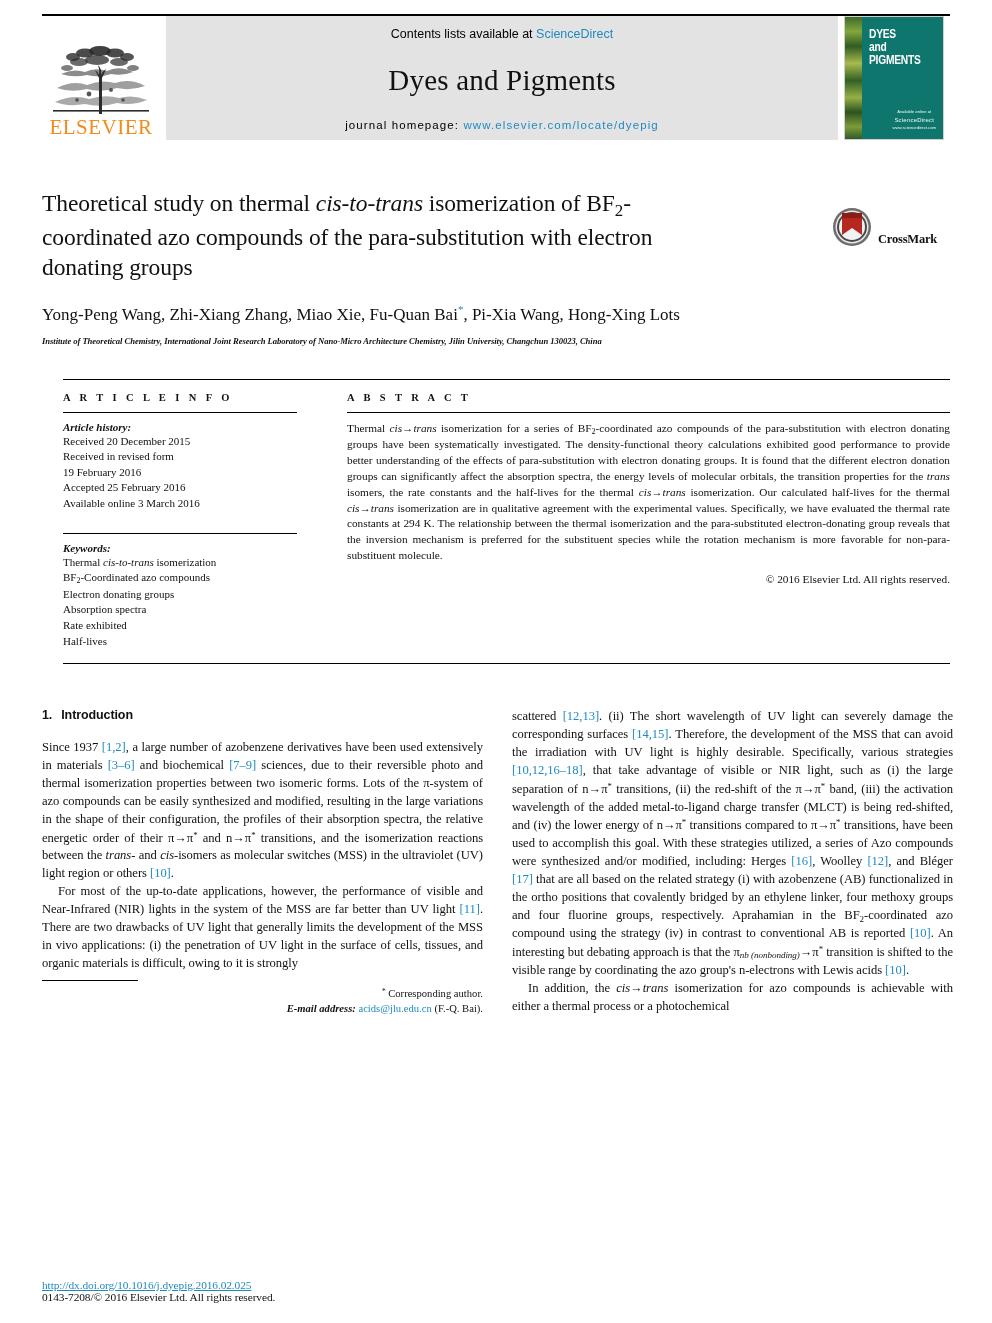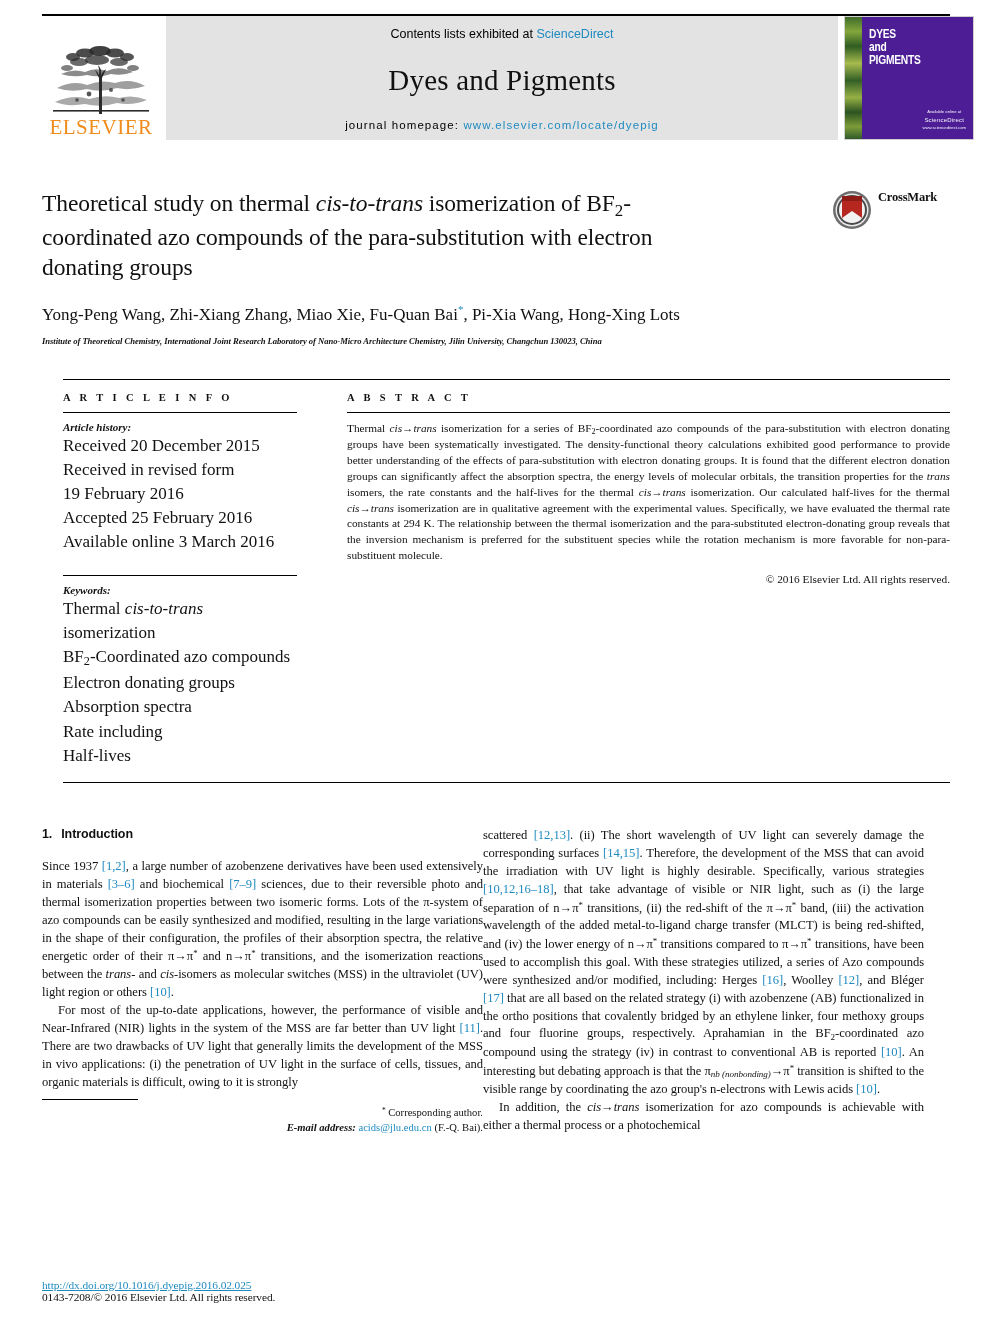--- a/index.html
+++ b/index.html
@@ -93,25 +93,25 @@
     letter-spacing: 1.1px;
     color: #000;
   }
   .homepage-line .url { color: #1f8ac0; }
   .cover-block {
     width: 106px;
     flex: 0 0 106px;
     position: relative;
   }
   .cover-img {
-    width: 130px;
+    width: 100px;
     height: 124px;
     position: relative;
     overflow: hidden;
-    background: #4c1d95;
+    background: #0f766e;
     border: 1px solid #cfcfcf;
     box-sizing: border-box;
   }
   .cover-strip {
     position: absolute;
     left: 0; top: 0; bottom: 0;
     width: 17px;
     background:
       linear-gradient(180deg,#3f6d2a 0%, #84a63c 12%, #2f5c22 24%, #a7bb4e 38%,
        #335f26 52%, #96b045 66%, #2c5320 78%, #7d9c38 90%, #30592a 100%);
@@ -157,25 +157,25 @@
     line-height: 1.30;
     font-weight: 400;
     color: #111;
     width: 640px;
     letter-spacing: -0.1px;
   }
   .art-title em { font-style: italic; }
   .crossmark {
     position: absolute;
     right: 0;
-    top: 2px;
+    top: 17px;
     width: 118px;
     height: 42px;
     display: flex;
-    align-items: flex-start;
+    align-items: flex-end;
     gap: 6px;
   }
   .crossmark-label {
     font-family: "Liberation Serif", serif;
     font-weight: bold;
     font-size: 12.5px;
     color: #111;
     letter-spacing: -0.2px;
   }
 
@@ -235,21 +235,21 @@
   .info-sub {
     font-family: "Liberation Serif", serif;
     font-style: italic;
     font-weight: bold;
     font-size: 11px;
     color: #111;
     margin-bottom: 1px;
   }
   .info-line {
     font-family: "Liberation Serif", serif;
-    font-size: 17px;
+    font-size: 11px;
     line-height: 1.42;
     color: #111;
   }
   .kw-gap { height: 21px; }
   .abs-text {
     font-family: "Liberation Serif", serif;
     font-size: 11.3px;
     line-height: 1.40;
     text-align: justify;
     color: #111;
@@ -261,20 +261,21 @@
     font-family: "Liberation Serif", serif;
     font-size: 11.3px;
     margin-top: 9px;
     color: #111;
   }
 
   
   .body-cols {
     margin: 44px 42px 0 42px;
     display: flex;
+    gap: 29px;
   }
   .bcol {
     width: 441px;
     flex: 0 0 441px;
     position: relative;
   }
   .h1 {
     font-family: "Liberation Sans", sans-serif;
     font-weight: bold;
     font-size: 12.5px;
@@ -372,21 +373,21 @@
           <circle cx="58" cy="46" r="2" opacity=".75"></circle>
           <circle cx="24" cy="56" r="1.8" opacity=".7"></circle>
           <circle cx="70" cy="56" r="1.8" opacity=".7"></circle>
         </g>
       </svg>
       <div class="elsevier-word">ELSEVIER</div>
     </div>
 
     <div class="center-block">
       <div class="contents-line">
-        <span>Contents lists exhibited at </span><span class="sd">ScienceDirect</span>
+        <span>Contents lists available at </span><span class="sd">ScienceDirect</span>
       </div>
       <div class="journal-name">Dyes and Pigments</div>
       <div class="homepage-line">
         <span>journal homepage: </span><span class="url">www.elsevier.com/locate/dyepig</span>
       </div>
     </div>
 
     <div class="cover-block">
       <div class="cover-img">
         <div class="cover-strip"></div>
@@ -445,21 +446,21 @@
       <div class="rule"></div>
       <div class="info-sub">Keywords:</div>
       <div class="info-line">
         <span>Thermal </span><span class="it">cis-to-trans</span><span> isomerization</span>
       </div>
       <div class="info-line">
         <span>BF</span><span class="sub">2</span><span>-Coordinated azo compounds</span>
       </div>
       <div class="info-line">Electron donating groups</div>
       <div class="info-line">Absorption spectra</div>
-      <div class="info-line">Rate including</div>
+      <div class="info-line">Rate exhibited</div>
       <div class="info-line">Half-lives</div>
     </div>
 
     <div class="col-abs">
       <div class="sec-head">A B S T R A C T</div>
       <div class="rule"></div>
       <div class="abs-text"><span>Thermal </span><em>cis</em><span>→</span><em>trans</em><span> isomerization for a series of BF</span><span class="sub">2</span><span>-coordinated azo compounds of the para-substitution with electron donating groups have been systematically investigated. The density-functional theory calculations exhibited good performance to provide better understanding of the effects of para-substitution with electron donating groups. It is found that the different electron donation groups can significantly affect the absorption spectra, the energy levels of molecular orbitals, the transition properties for the </span><em>trans</em><span> isomers, the rate constants and the half-lives for the thermal </span><em>cis</em><span>→</span><em>trans</em><span> isomerization. Our calculated half-lives for the thermal </span><em>cis</em><span>→</span><em>trans</em><span> isomerization are in qualitative agreement with the experimental values. Specifically, we have evaluated the thermal rate constants at 294 K. The relationship between the thermal isomerization and the para-substituted electron-donating group reveals that the inversion mechanism is preferred for the substituent species while the rotation mechanism is more favorable for non-para-substituent molecule.</span></div>
       <div class="copyright">© 2016 Elsevier Ltd. All rights reserved.</div>
     </div>
   </div>

